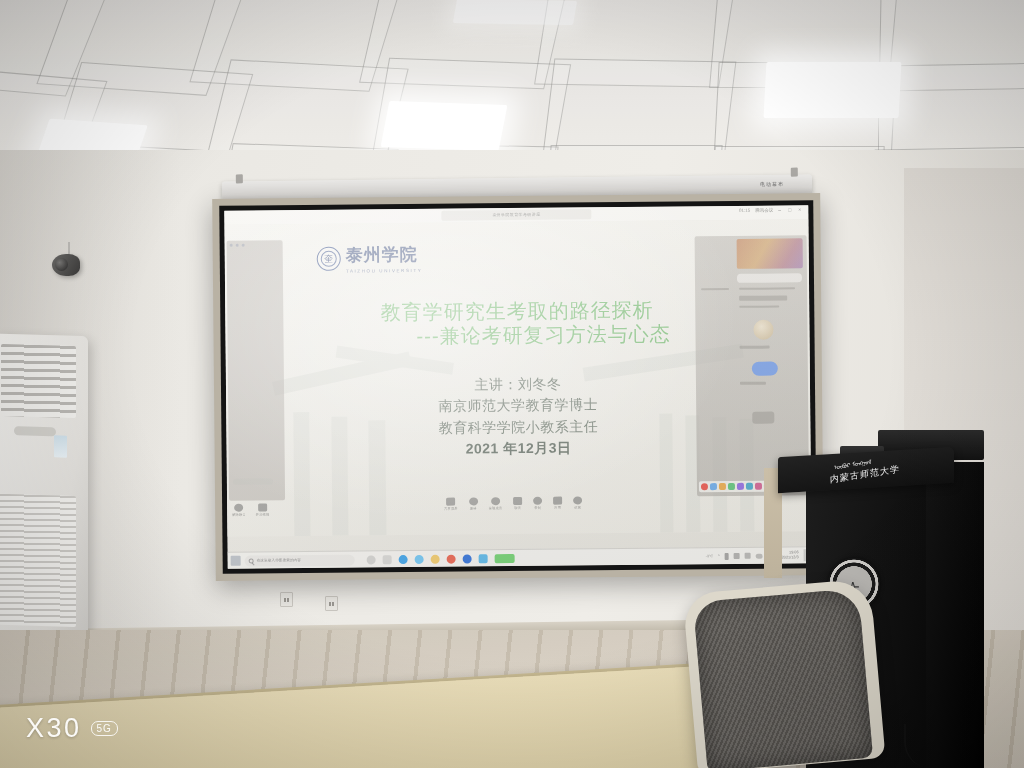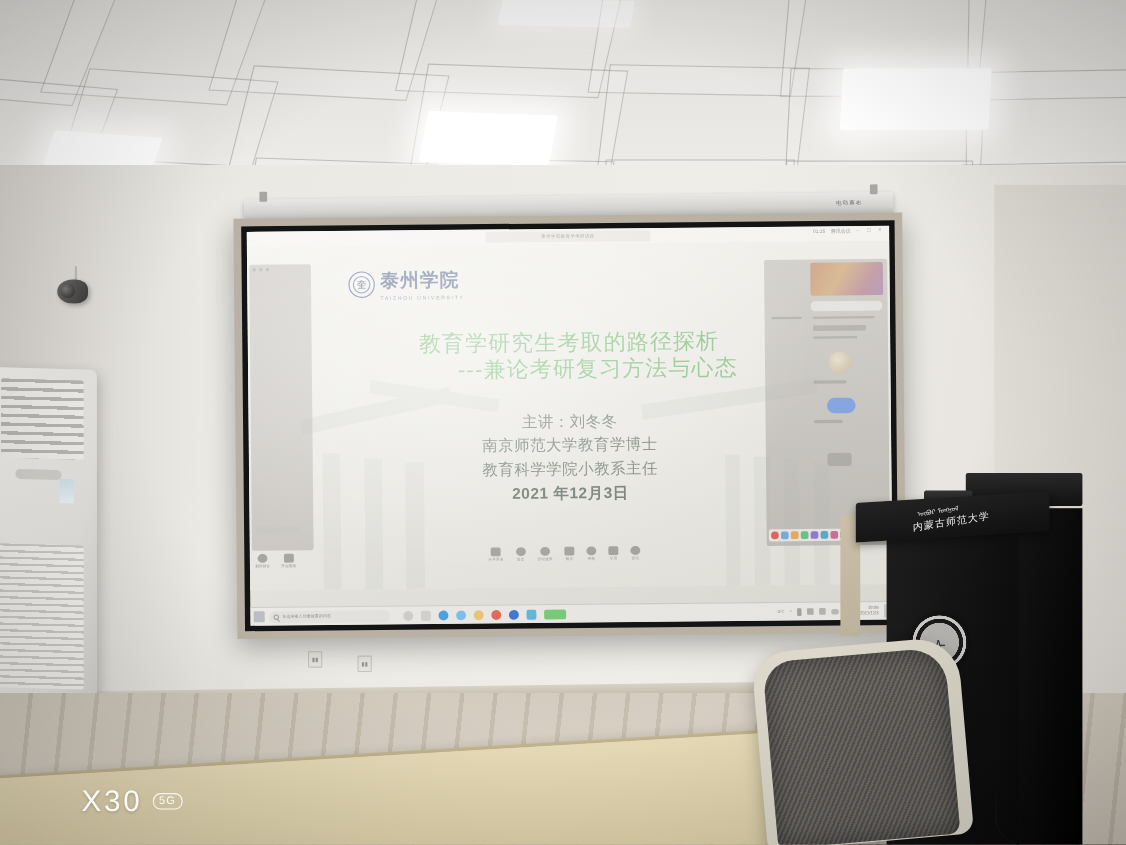--- a/index.html
+++ b/index.html
@@ -235,21 +235,21 @@
   .pod-equip2 { position:absolute; left:62px; top:-6px; width:44px; height:22px;
                 background:linear-gradient(180deg,#333,#181818); border-radius:2px; }
   .pod-cable { position:absolute; left:126px; bottom:0; width:46px; height:44px;
                border-left:2px solid #111; border-bottom-left-radius:26px; }
   .pod-wallslice { position:absolute; left:-14px; top:16px; width:18px; height:110px;
                    background:linear-gradient(180deg,#cbbfa8,#bdb29c); }
 
   
   #vignette { position:absolute; inset:0; pointer-events:none;
               background:radial-gradient(ellipse at 50% 46%, rgba(0,0,0,0) 52%, rgba(0,0,0,.20) 100%); }
-  #watermark { position:absolute; left:26px; bottom:24px; display:flex; align-items:center; gap:9px;margin-left:48px; }
+  #watermark { position:absolute; left:26px; bottom:24px; display:flex; align-items:center; gap:9px; }
   #wm-model { font-size:27px; color:#ffffff; letter-spacing:2.5px; font-weight:400; opacity:.92;
               text-shadow:0 1px 3px rgba(0,0,0,.25); font-family:"Liberation Sans",sans-serif; }
   #wm-5g { font-size:10px; color:#fff; letter-spacing:1px; border:1.4px solid rgba(255,255,255,.92);
            border-radius:7px; padding:1px 5px; opacity:.92; }
 </style>
 </head>
 <body>
 
 <div id="scene">
 

